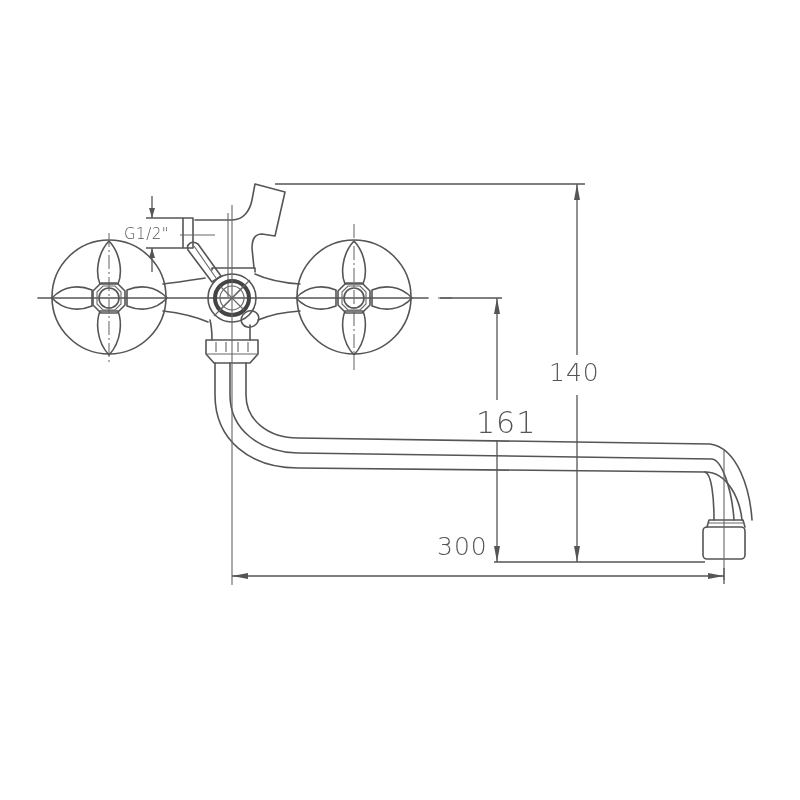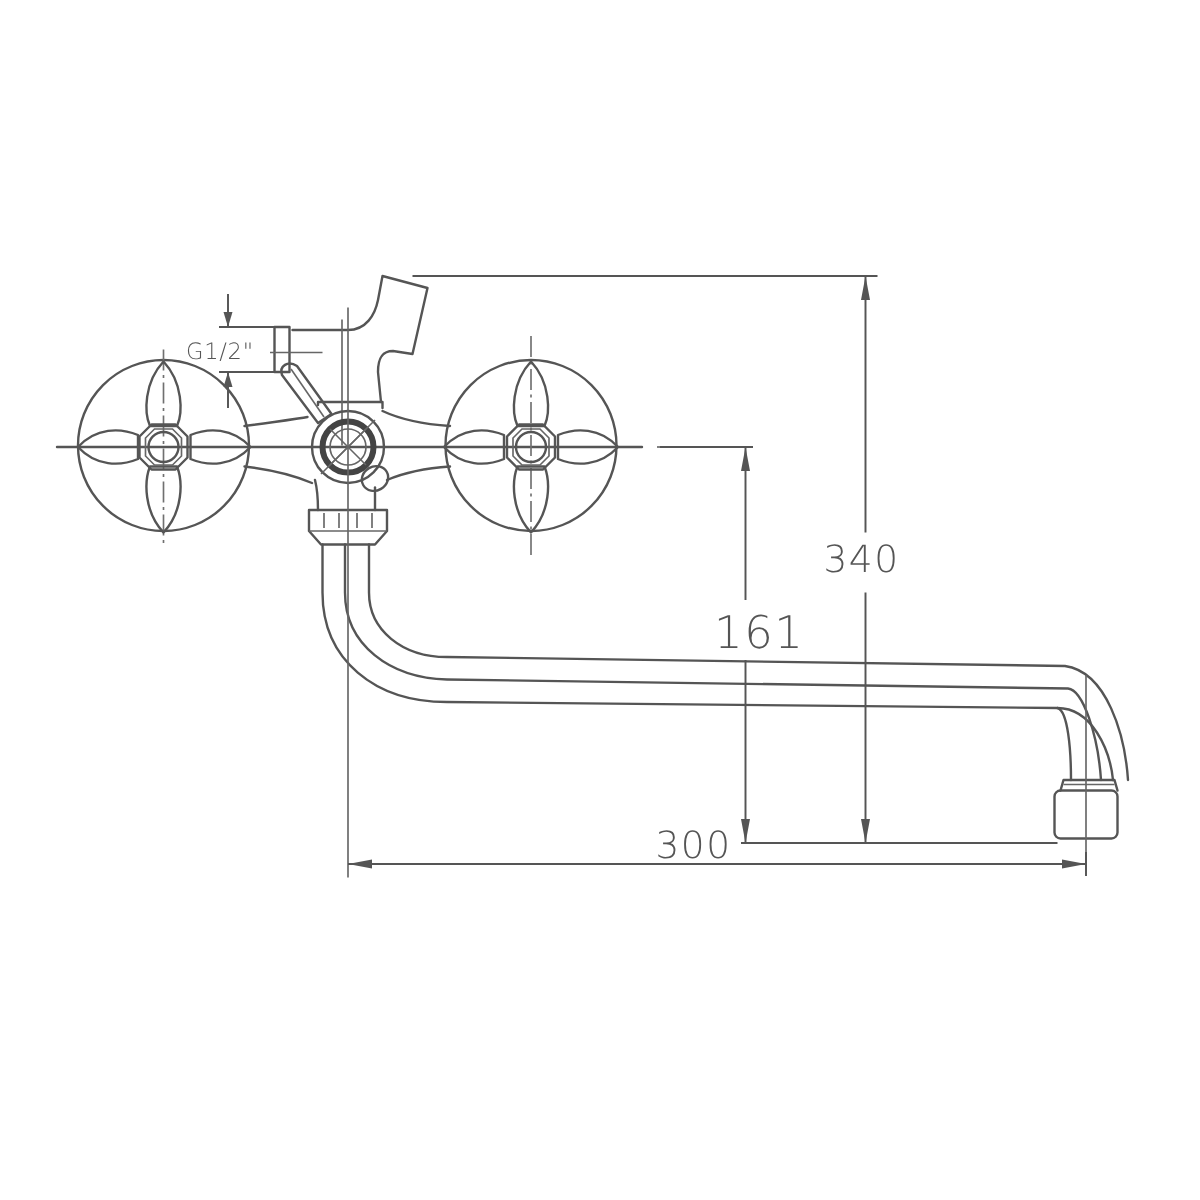--- a/index.html
+++ b/index.html
@@ -7,21 +7,21 @@
     #drawing { position: absolute; left: 0; top: 0; width: 800px; height: 800px; }
     .ln { stroke: #555555; stroke-width: 1.6; fill: none; stroke-linecap: round; stroke-linejoin: round; }
     .thin { stroke: #666666; stroke-width: 1.1; fill: none; }
     .center { stroke: #707070; stroke-width: 1.1; fill: none; stroke-dasharray: 14 3 2 3; }
     .dim { stroke: #555555; stroke-width: 1.3; fill: none; }
     .arrow { fill: #555555; stroke: none; }
     .thick { stroke: #444444; stroke-width: 4; fill: none; }
     .dimtext { position: absolute; color: #555555; font-family: "DejaVu Sans", sans-serif; font-weight: 300; line-height: 1; white-space: nowrap; }
     .lbl-230 { left: 549px; top: 360px; font-size: 25px; letter-spacing: 1px; }
     .lbl-161 { left: 476px; top: 408px; font-size: 30px; letter-spacing: 1px; }
-    .lbl-300 { left: 437px; top: 551px; font-size: 25px; letter-spacing: 1px; }
+    .lbl-300 { left: 437px; top: 534px; font-size: 25px; letter-spacing: 1px; }
     .lbl-thread { left: 124px; top: 227px; font-size: 15px; letter-spacing: 0.5px; }
   </style>
 </head>
 <body>
 
 <svg id="drawing" viewBox="0 0 800 800" xmlns="http://www.w3.org/2000/svg">
 
   <g>
     <line class="ln" x1="38" y1="298" x2="428" y2="298"></line>
     <line class="thin" x1="438" y1="298" x2="452" y2="298"></line>
@@ -150,16 +150,16 @@
   <g>
     <line class="dim" x1="152" y1="196" x2="152" y2="218"></line>
     <polygon class="arrow" points="152,218 149,208 155,208"></polygon>
     <line class="dim" x1="146" y1="218" x2="183" y2="218"></line>
     <line class="dim" x1="146" y1="248" x2="183" y2="248"></line>
     <line class="dim" x1="152" y1="248" x2="152" y2="272"></line>
     <polygon class="arrow" points="152,248 149,258 155,258"></polygon>
   </g>
 </svg>
 
-<span class="dimtext lbl-230">340</span>
+<span class="dimtext lbl-230">140</span>
 <span class="dimtext lbl-161">161</span>
 <span class="dimtext lbl-300">300</span>
 <span class="dimtext lbl-thread">G1/2"</span>
 
 </body></html>

